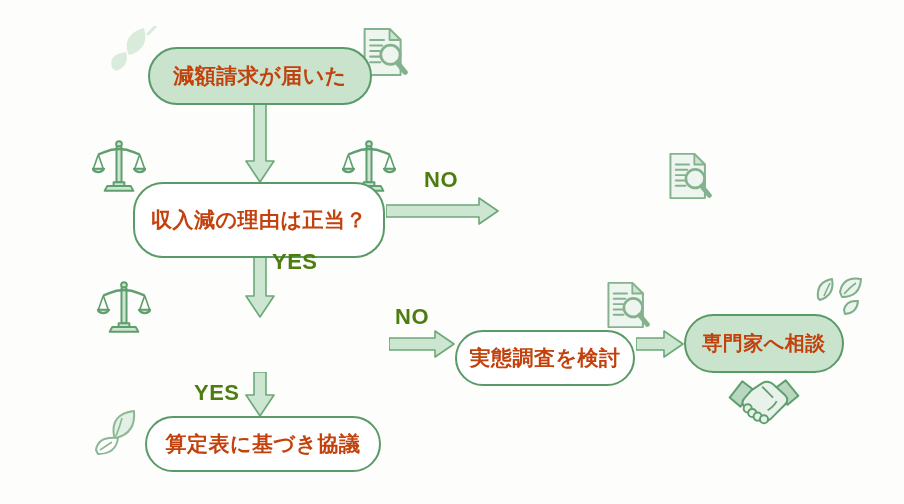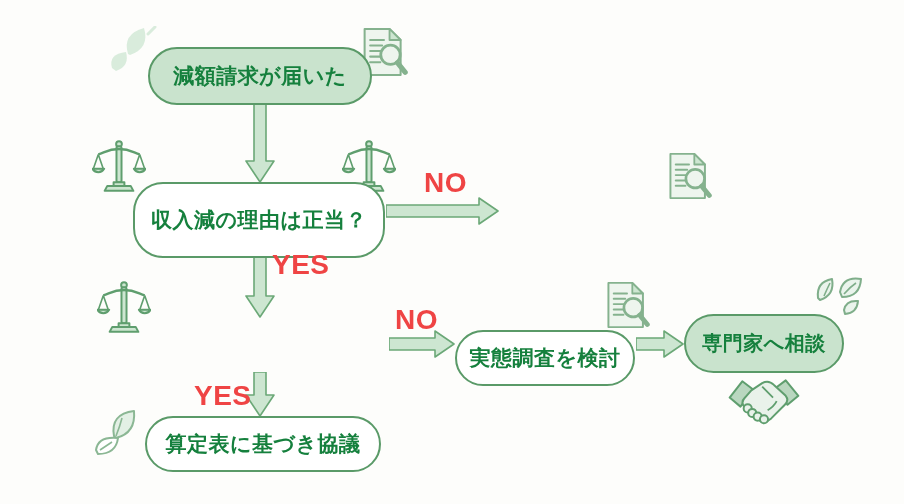--- a/index.html
+++ b/index.html
@@ -4,27 +4,27 @@
 <style>
   html,body{margin:0;padding:0;background:#fff;}
   #canvas{
     position:relative;width:904px;height:504px;overflow:hidden;
     background:#fdfdfb;
     font-family:"Liberation Sans","DejaVu Sans",sans-serif;
   }
   .node{
     position:absolute;display:flex;align-items:center;justify-content:center;
     border:2.5px solid #5a9a68;border-radius:30px;
-    font-size:21px;font-weight:700;color:#15803d;letter-spacing:.5px;
+    font-size:21px;font-weight:700;color:#c2410c;letter-spacing:.5px;
     z-index:3;box-sizing:border-box;text-align:center;
   }
   .node.filled{background:#c9e3cd;}
   .node.outline{background:#ffffff;}
   .edge-label{
-    position:absolute;font-size:28px;font-weight:800;color:#ef4444;
+    position:absolute;font-size:22px;font-weight:800;color:#4d7c0f;
     z-index:4;letter-spacing:.5px;
   }
   .arrow,.icon{position:absolute;z-index:1;}
   .icon{z-index:2;}
   svg{display:block;}
 </style>
 </head>
 <body>
 
 <div id="canvas">

